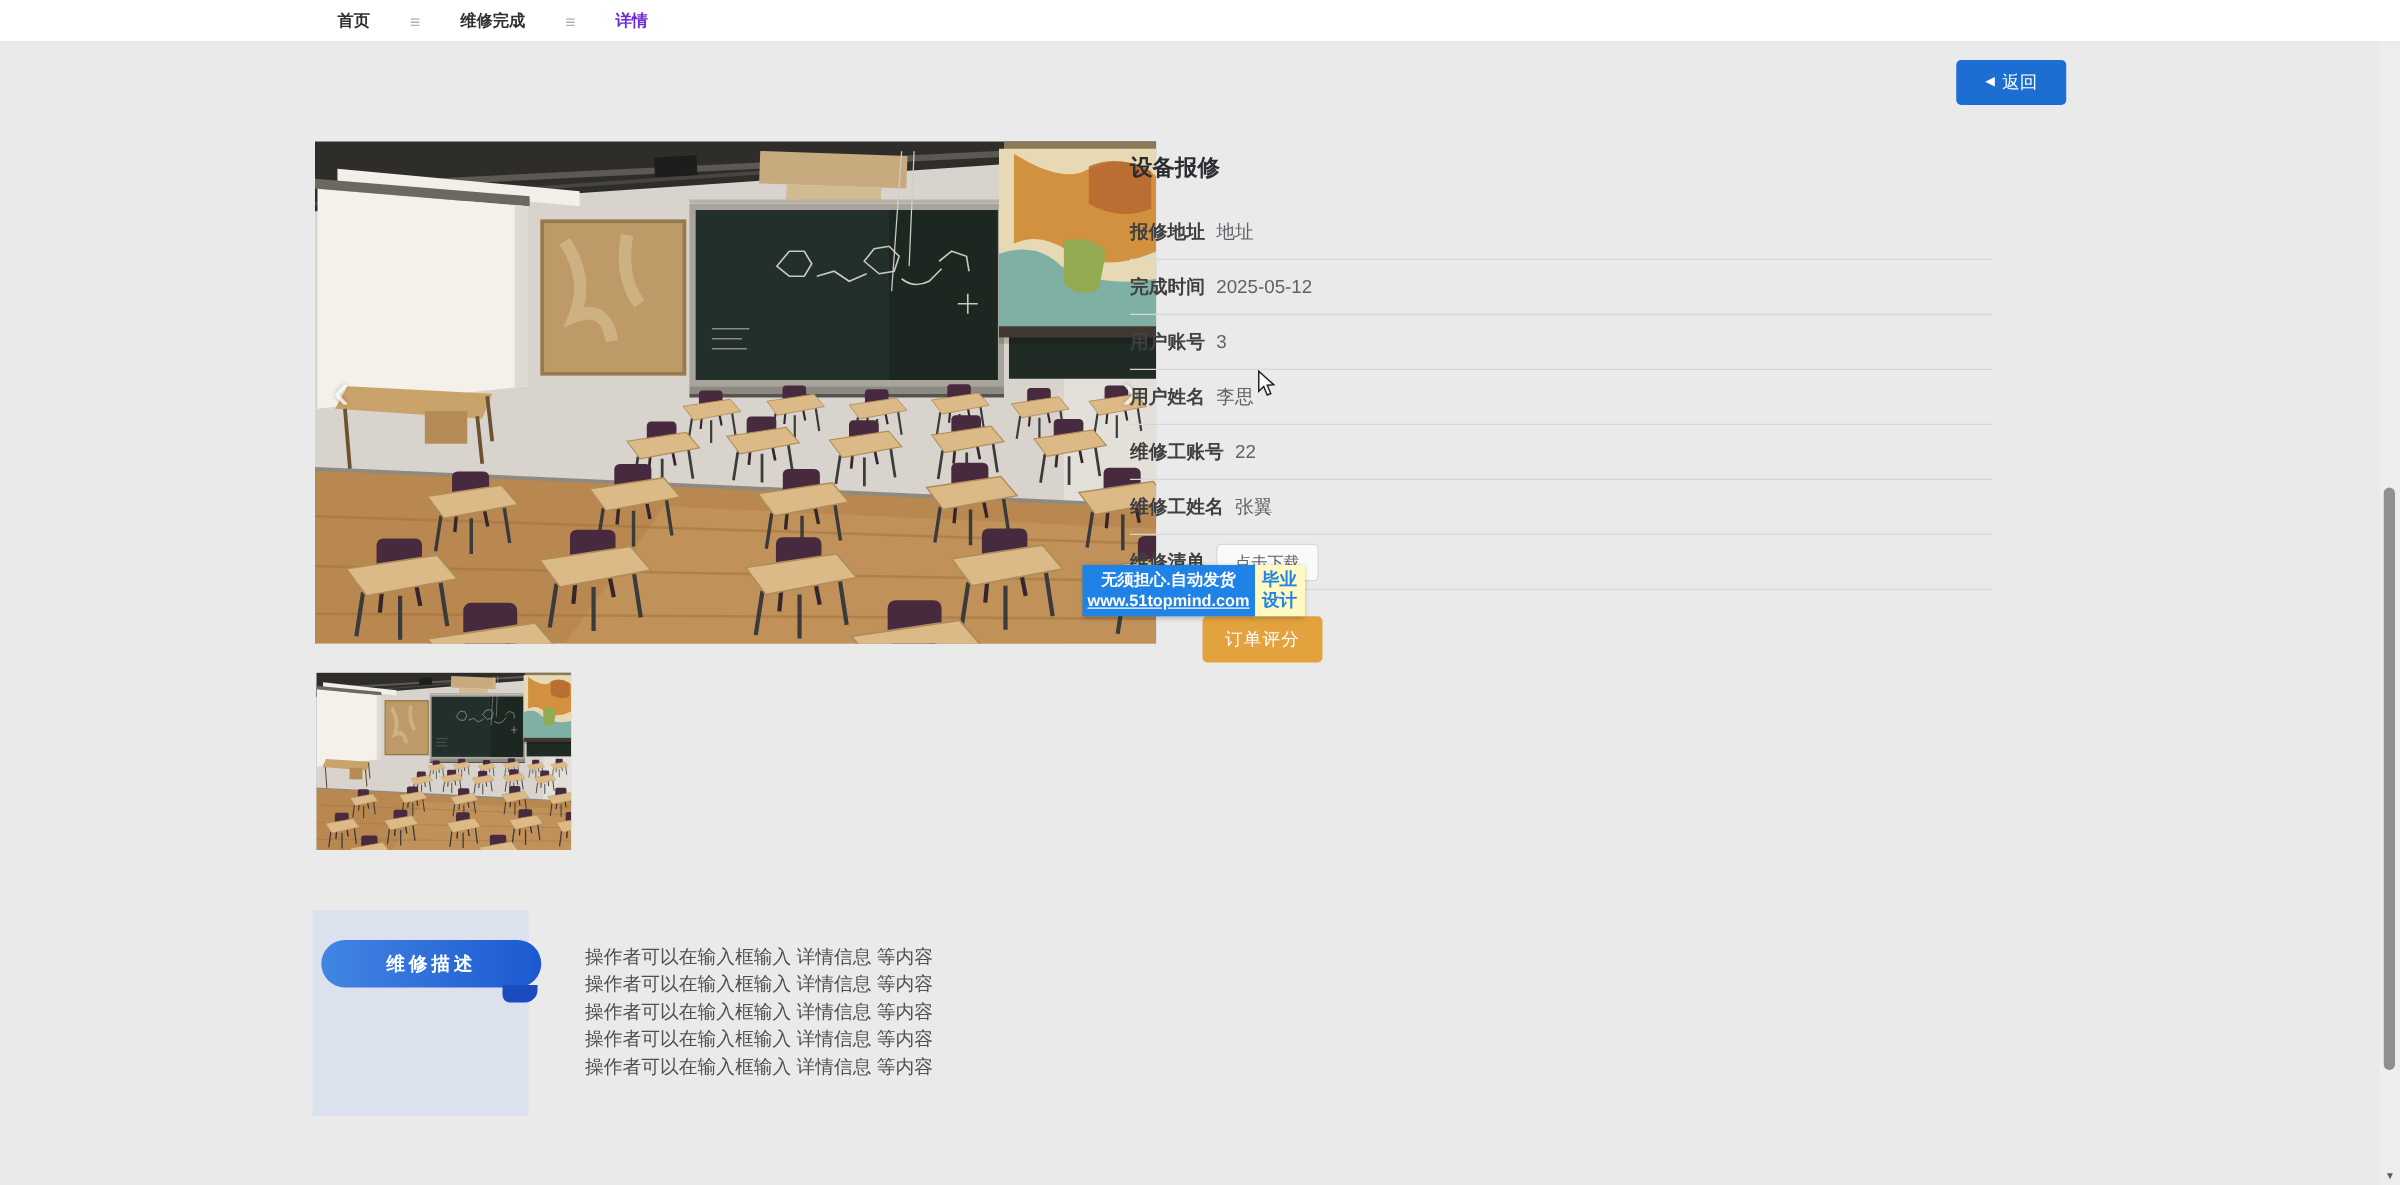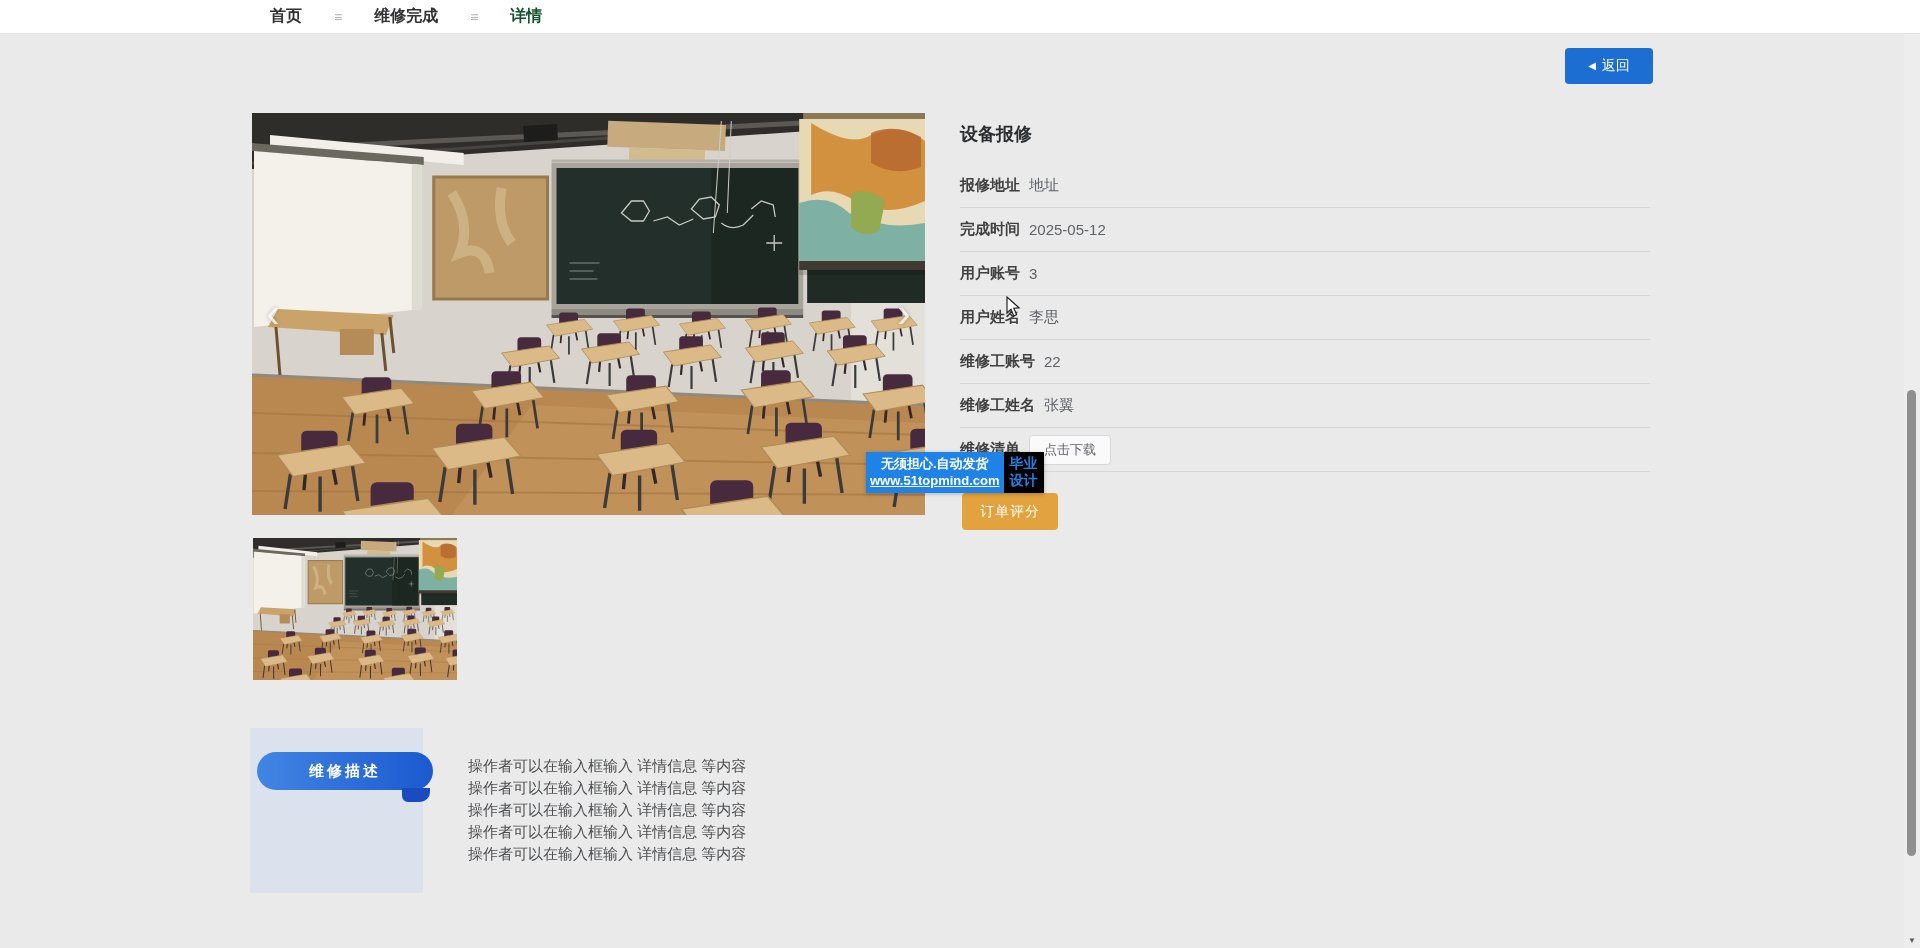--- a/index.html
+++ b/index.html
@@ -4,22 +4,22 @@
 <style>
   * { margin:0; padding:0; box-sizing:border-box; }
   html,body { width:1920px; height:948px; overflow:hidden; }
   body { font-family:"Liberation Sans","DejaVu Sans",sans-serif; background:#eaeaea; position:relative; }
   #app { position:absolute; inset:0; width:1920px; height:948px; background:#eaeaea; overflow:hidden; }
 
   
   .navbar { position:absolute; left:0; top:0; width:1920px; height:34px;
             background:#ffffff; border-bottom:1px solid #e2e2e2;
             display:flex; align-items:center; padding-left:270px; gap:32px; }
-  .nav-item { font-size:16px; color:#303133; font-weight:bold; cursor:pointer; }
-  .nav-item.active { color:#14532d; }
+  .nav-item { font-size:13px; color:#303133; font-weight:bold; cursor:pointer; }
+  .nav-item.active { color:#6d28d9; }
   .nav-sep { font-size:14px; color:#aeb2b8; }
 
   
   .back-btn { position:absolute; left:1565px; top:48px; width:88px; height:36px;
               background:#1c6ed2; color:#fff; border:none; border-radius:4px;
               font-size:14px; display:flex; align-items:center; justify-content:center;
               gap:6px; cursor:pointer; font-family:inherit; }
   .back-btn .tri { font-size:10px; line-height:1; }
 
   
@@ -29,40 +29,40 @@
   .car-arrow { position:absolute; top:170px; width:34px; height:60px; display:flex;
                align-items:center; justify-content:center; color:rgba(255,255,255,.78);
                font-size:40px; line-height:1; cursor:pointer; user-select:none;
                text-shadow:0 0 4px rgba(0,0,0,.25); }
   .car-arrow.prev { left:4px; }
   .car-arrow.next { right:4px; }
   .thumb { position:absolute; left:253px; top:538px; width:204px; height:142px;
            overflow:hidden; cursor:pointer; background:#cfccc5; }
 
   
-  .details { position:absolute; left:960px; top:122px; width:690px; }
+  .details { position:absolute; left:904px; top:122px; width:690px; }
   .details-title { font-size:18px; font-weight:bold; color:#2b2d30; height:26px; }
   .rows { margin-top:16px; }
   .drow { height:44px; display:flex; align-items:center; border-bottom:1px solid #d6d6d6; }
   .dlabel { font-size:15px; font-weight:bold; color:#404040; }
   .dvalue { font-size:15px; color:#5f6267; margin-left:9px; }
   .dl-btn { margin-left:9px; height:30px; padding:0 14px; background:#fafafa;
             border:1px solid #d5d7dc; border-radius:4px; font-size:13px; color:#5f6267;
             cursor:pointer; font-family:inherit; }
   .rate-btn { position:absolute; left:962px; top:493px; height:37px; padding:0 18px;
               background:#e2a23d; border:none; border-radius:4px; color:#fff;
               font-size:14px; cursor:pointer; font-family:inherit; letter-spacing:1px; }
 
   
   .watermark { position:absolute; left:866px; top:452px; display:flex; z-index:20;
                box-shadow:0 1px 4px rgba(0,0,0,.25); }
   .wm-blue { background:#1e82e6; color:#fff; padding:3px 4px 4px; text-align:center; }
   .wm-l1 { font-size:13px; font-weight:bold; line-height:17px; white-space:nowrap; }
   .wm-l2 { font-size:13px; font-weight:bold; line-height:17px; text-decoration:underline; white-space:nowrap; }
-  .wm-badge { background:#000000; color:#1e82e6; font-size:14px; font-weight:bold;
+  .wm-badge { background:#fef9c3; color:#1e82e6; font-size:14px; font-weight:bold;
               line-height:17px; padding:3px 6px 4px; text-align:center; }
 
   
   .desc-panel { position:absolute; left:250px; top:728px; width:173px; height:165px;
                 background:#dbe2ee; }
   .desc-pill { position:absolute; left:257px; top:752px; width:176px; height:38px;
                border-radius:19px; background:linear-gradient(90deg,#4286e3,#1b59d0);
                color:#fff; font-size:15px; font-weight:bold; letter-spacing:3px;
                display:flex; align-items:center; justify-content:center; z-index:0; }
   .desc-pill::after { content:""; position:absolute; right:3px; bottom:-12px;

